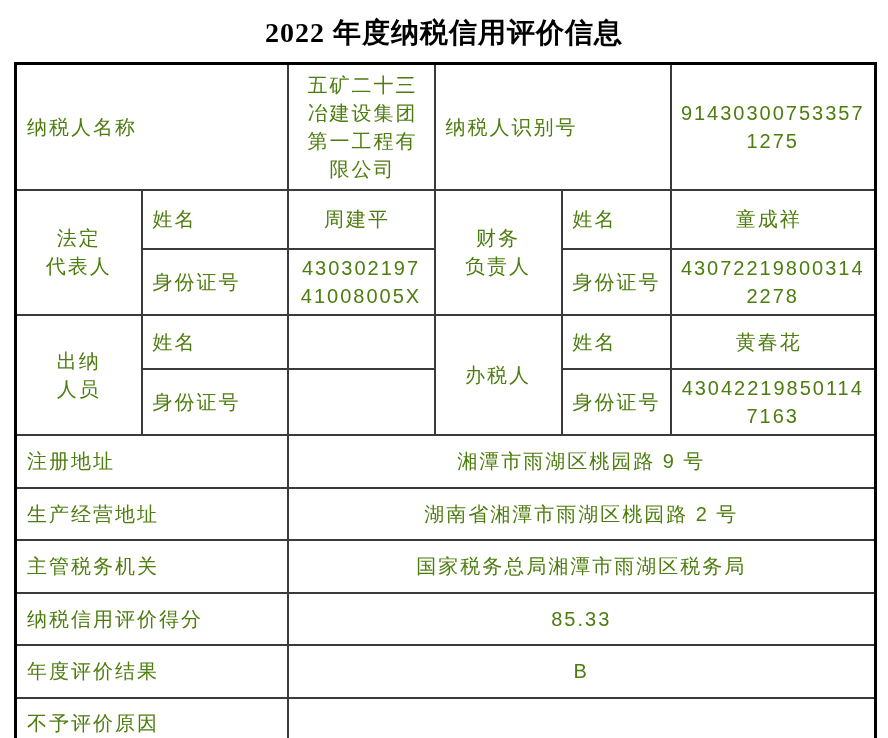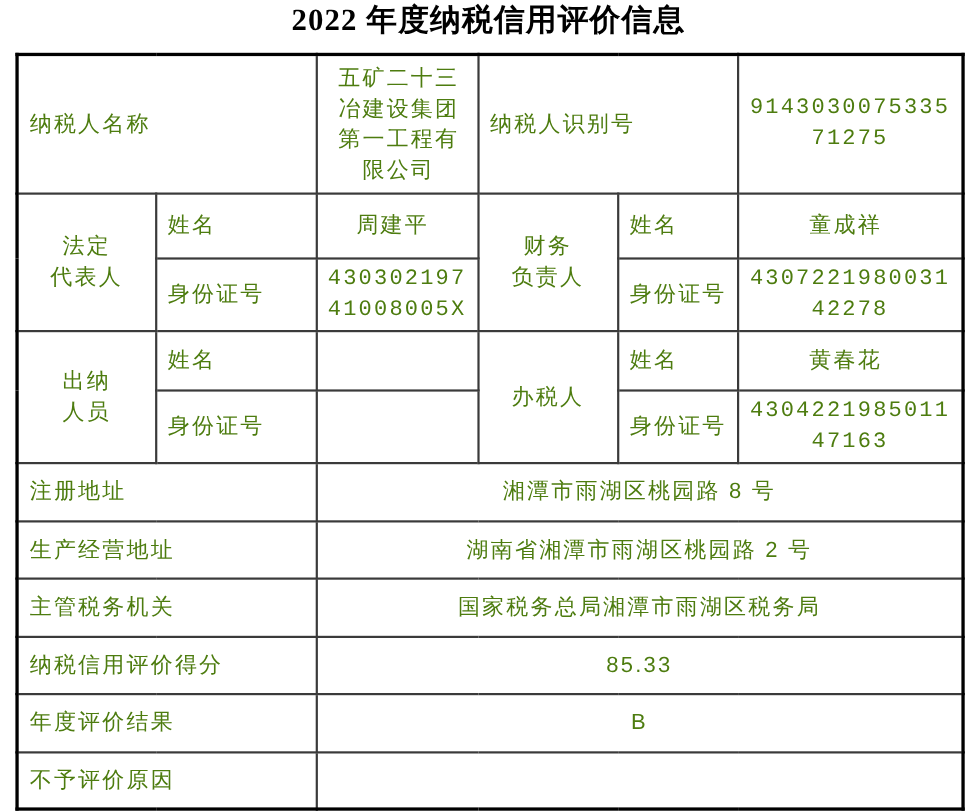--- a/index.html
+++ b/index.html
@@ -4,21 +4,21 @@
 <style>
   * { box-sizing: border-box; margin: 0; padding: 0; }
   html, body {
     width: 888px; height: 738px;
     background: #ffffff;
     font-family: "Liberation Sans", "DejaVu Sans", sans-serif;
     color: #000;
     overflow: hidden;
   }
   .title {
-    margin-top: 0;
+    margin-top: 14px;
     text-align: center;
     font-size: 28px;
     font-weight: bold;
     letter-spacing: 1px;
     line-height: 38px;
     font-family: "Liberation Serif", "DejaVu Serif", serif;
     color: #000;
   }
   table.info-table {
     table-layout: fixed;
@@ -35,21 +35,21 @@
     letter-spacing: 2px;
     color: #4d7c0f;
     overflow: hidden;
   }
   td.lbl  { text-align: left; padding: 4px 8px 4px 10px; }
   td.grp  { text-align: center; white-space: pre-line; line-height: 1.75; padding: 2px; }
   td.val  { text-align: center; padding: 4px 8px; }
   td.name { letter-spacing: 9px; padding-left: 0; }   
   td.co   { letter-spacing: 5px; line-height: 1.45; padding: 2px 6px 2px 9px; } 
   td.num  { letter-spacing: 0; word-break: break-all; line-height: 1.35;
-            font-family: Liberation Mono, monospace; color: #000; }
+            font-family: Liberation Sans, sans-serif; color: #000; }
   td.plain{ letter-spacing: 0.5px; color: #000; text-align: center; }
   
   tr.r1  { height: 126px; }
   tr.r2  { height: 59px; }
   tr.r3  { height: 60px; }
   tr.r4  { height: 54px; }
   tr.r5  { height: 59px; }
   tr.r6  { height: 53px; }
   tr.r7  { height: 52px; }
   tr.r8  { height: 53px; }
@@ -111,21 +111,21 @@
 
       <tr class="r5">
         <td class="lbl">身份证号</td>
         <td class="val num"></td>
         <td class="lbl">身份证号</td>
         <td class="val num">430422198501147163</td>
       </tr>
 
       <tr class="r6">
         <td colspan="2" class="lbl">注册地址</td>
-        <td colspan="4" class="val">湘潭市雨湖区桃园路 8 号</td>
+        <td colspan="4" class="val">湘潭市雨湖区桃园路 9 号</td>
       </tr>
 
       <tr class="r7">
         <td colspan="2" class="lbl">生产经营地址</td>
         <td colspan="4" class="val">湖南省湘潭市雨湖区桃园路 2 号</td>
       </tr>
 
       <tr class="r8">
         <td colspan="2" class="lbl">主管税务机关</td>
         <td colspan="4" class="val">国家税务总局湘潭市雨湖区税务局</td>

